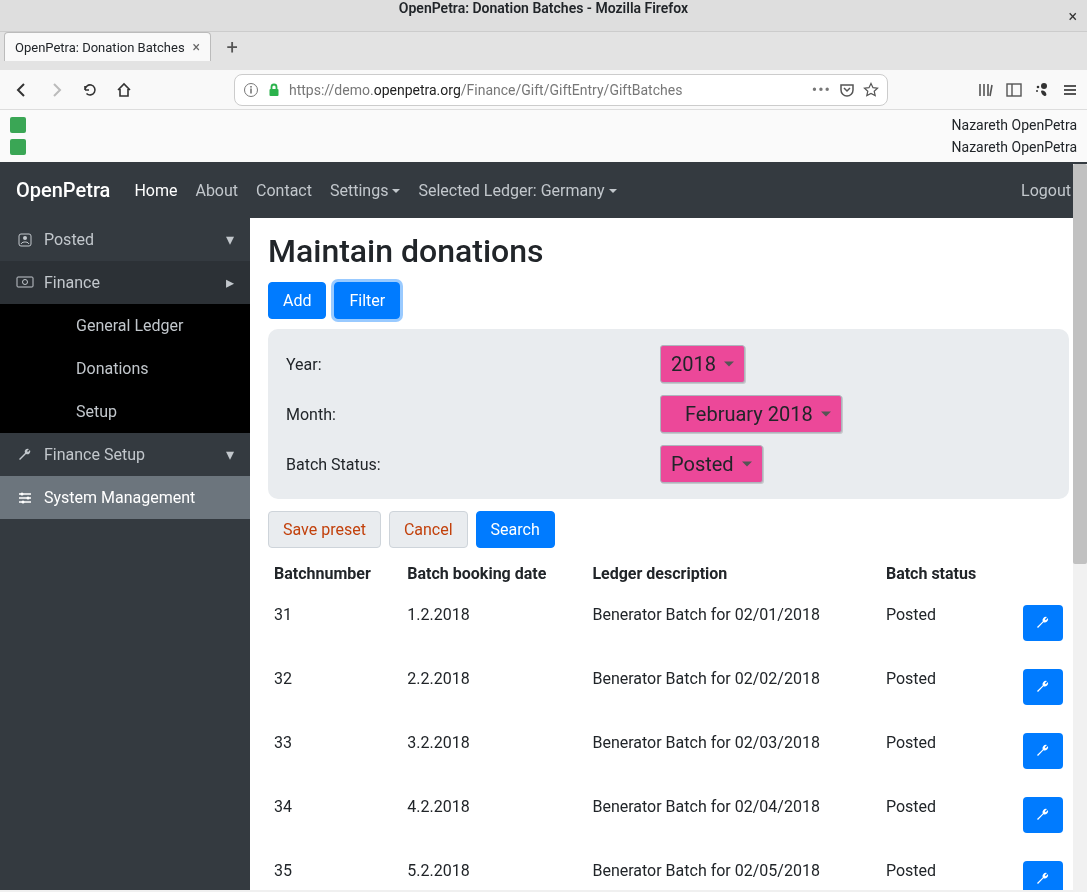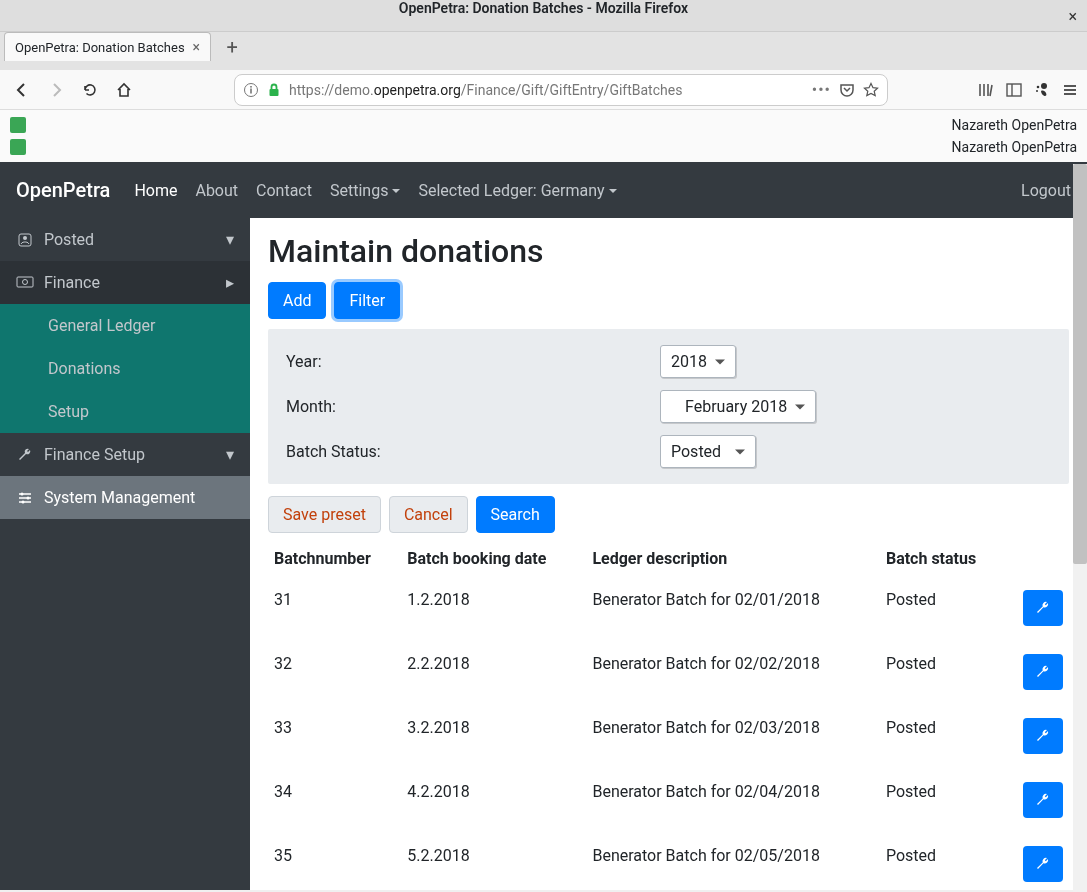--- a/index.html
+++ b/index.html
@@ -35,39 +35,39 @@
 .brand { font-size: 20px; font-weight: 500; margin-right: 24px; color: #fff; }
 .nav-link { color: #c2c7cc; font-size: 16px; margin-right: 18px; cursor: pointer; }
 .nav-link.active { color: #fff; }
 .nav-dropdown::after { content: ""; display: inline-block; margin-left: 4px; vertical-align: middle; border-top: 4px solid; border-right: 4px solid transparent; border-left: 4px solid transparent; }
 .logout { margin-left: auto; color: #c2c7cc; cursor: pointer; }
 
 
 .app-body { display: flex; height: calc(892px - 32px - 38px - 40px - 54px - 56px); }
 .sidebar { width: 250px; background: #343a40; color: #c2c7cc; overflow-y: auto; }
 .side-item { padding: 12px 16px; display: flex; align-items: center; gap: 10px; cursor: pointer; font-size: 16px; }
-.side-item.sub { padding-left: 48px; background: #0f766e; color: #c2c7cc; }
+.side-item.sub { padding-left: 76px; background: #000000; color: #c2c7cc; }
 .side-item.expanded-group { background: #2c3136; }
 .side-item.highlight { background: #6c757d; color: #fff; }
 .side-icon { width: 18px; height: 18px; display: inline-flex; align-items: center; justify-content: center; }
 .caret-right { margin-left: auto; }
 
 
 .main { flex: 1; background: #fff; padding: 14px 18px; overflow-y: auto; position: relative; }
 .main h1 { font-size: 32px; font-weight: 500; margin-bottom: 12px; }
 .btn { display: inline-block; padding: 8px 14px; font-size: 16px; border-radius: 4px; border: 1px solid transparent; cursor: pointer; margin-right: 4px; }
 .btn-primary { background: #007bff; color: #fff; border-color: #007bff; }
 .btn-primary.focus { box-shadow: 0 0 0 3px rgba(0,123,255,.4); }
 .btn-light { background: #e9ecef; color: #c2410c; border-color: #ced4da; }
 
-.filter-panel { background: #e9ecef; padding: 16px 18px; margin-top: 10px; border-radius: 2px; }
+.filter-panel { background: #e9ecef; padding: 16px 18px; margin-top: 10px; border-radius: 10px; }
 .filter-row { display: flex; align-items: center; margin-bottom: 12px; }
 .filter-row:last-child { margin-bottom: 0; }
 .filter-label { width: 374px; font-size: 16px; }
-.select { background: #ffffff; border: 1px solid #adb5bd; border-radius: 3px; padding: 6px 28px 6px 10px; font-size: 16px; position: relative; display: inline-flex; box-shadow: 1px 1px 0 rgba(0,0,0,.15); cursor: pointer; }
+.select { background: #ec4899; border: 1px solid #adb5bd; border-radius: 3px; padding: 6px 28px 6px 10px; font-size: 20px; position: relative; display: inline-flex; box-shadow: 1px 1px 0 rgba(0,0,0,.15); cursor: pointer; }
 .select::after { content: ""; position: absolute; right: 10px; top: 50%; width: 0; height: 0; border-left: 5px solid transparent; border-right: 5px solid transparent; border-top: 5px solid #555; transform: translateY(-50%); }
 .select.wide { min-width: 140px; padding-left: 24px; }
 .select.med { min-width: 96px; }
 
 .action-row { margin-top: 12px; }
 
 table.data { width: 100%; border-collapse: collapse; margin-top: 8px; }
 table.data th { text-align: left; font-weight: 700; font-size: 16px; padding: 8px 6px; vertical-align: top; }
 table.data td { padding: 14px 6px; font-size: 16px; vertical-align: top; }
 .wrench-btn { background: #007bff; color: #fff; width: 40px; height: 36px; border-radius: 4px; display: inline-flex; align-items: center; justify-content: center; cursor: pointer; }

